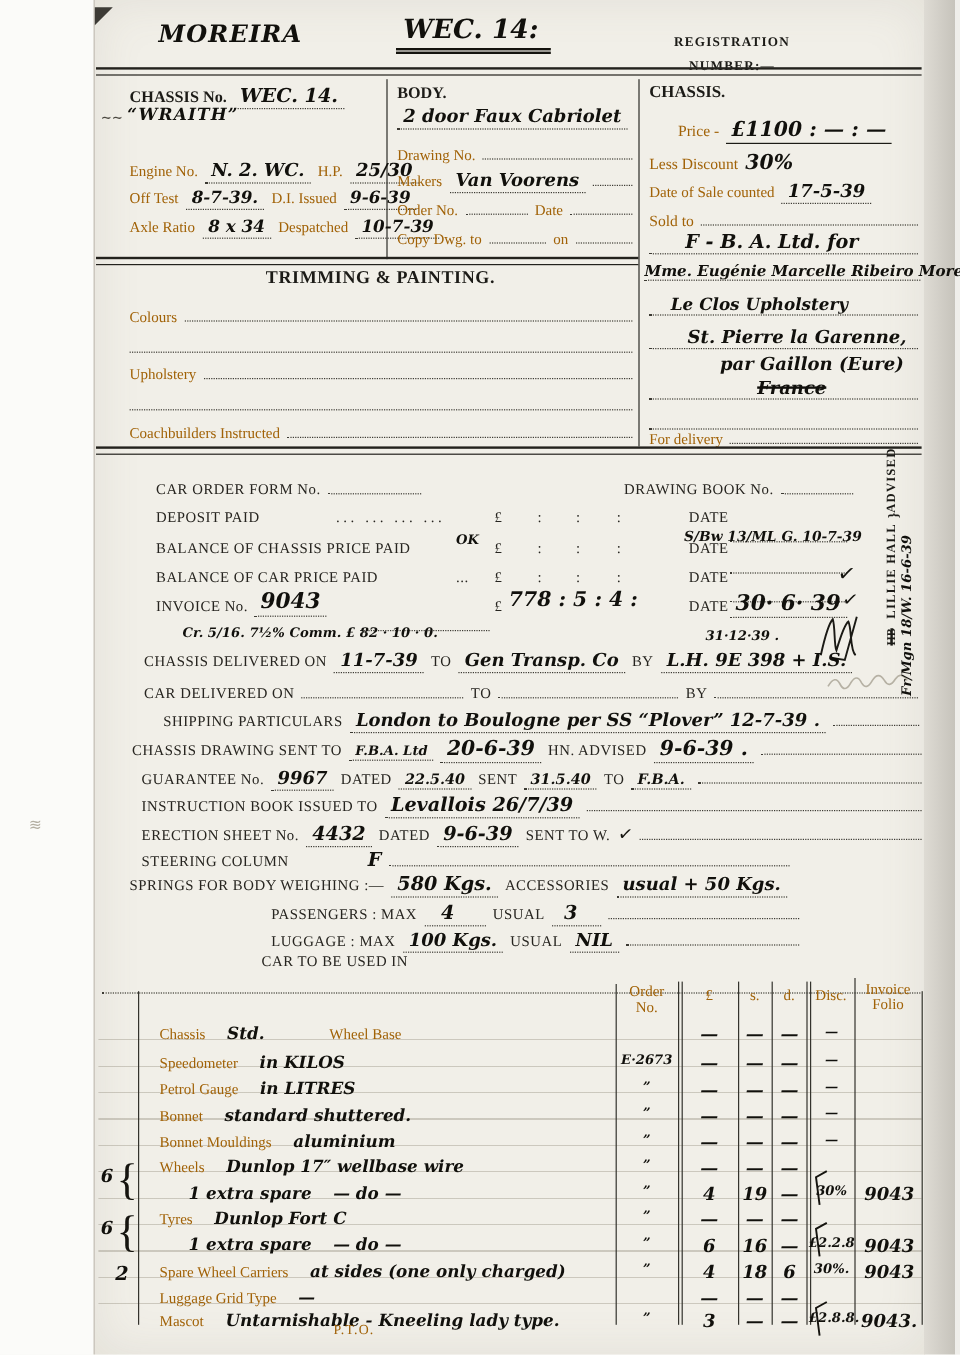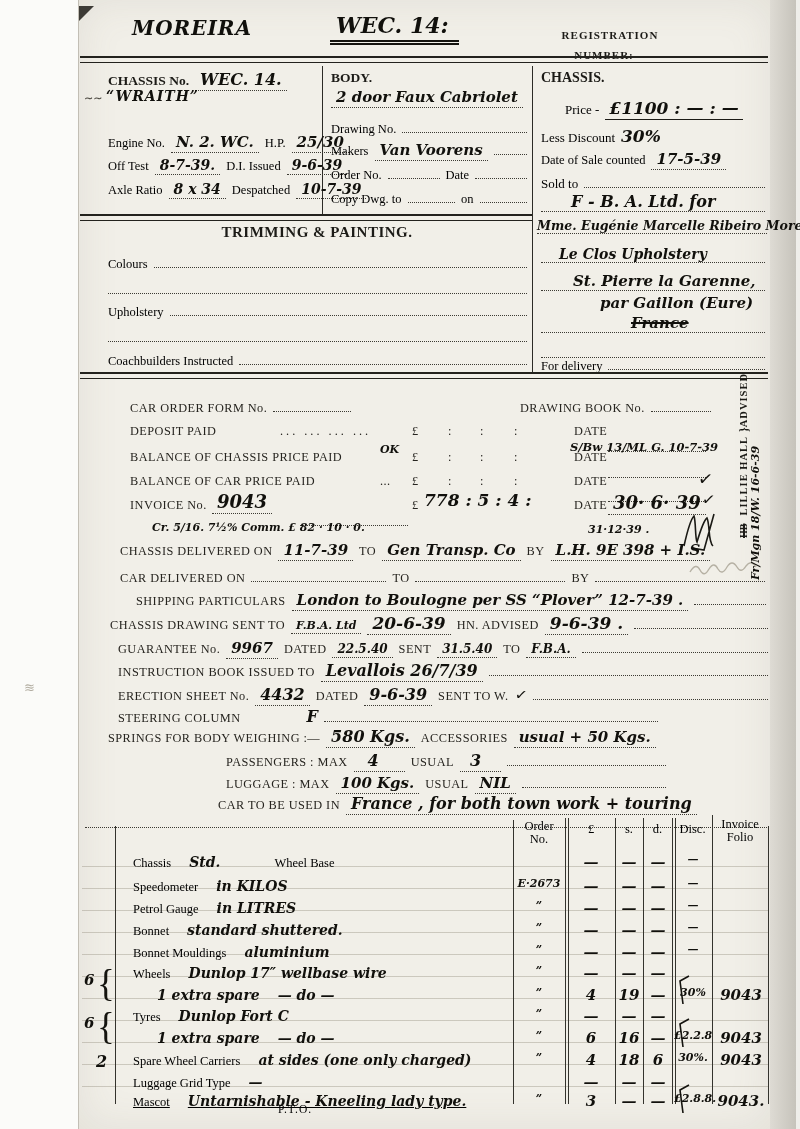--- a/index.html
+++ b/index.html
@@ -3,21 +3,21 @@
 <meta charset="utf-8">
 <style>
   html,body{margin:0;padding:0;background:#fafaf8;}
   .page{position:relative;width:800px;height:1129px;overflow:hidden;background:#fbfbf9;
         font-family:"Liberation Serif",serif;}
   .card{position:absolute;left:78px;top:0;width:692px;height:1129px;background:#f1efe8;
         border-left:1px solid #c2beb5;box-shadow:inset 0 0 40px rgba(120,112,95,.12);}
   .edge{position:absolute;top:0;height:1129px;}
   .abs{position:absolute;}
   .line{position:absolute;display:flex;align-items:baseline;gap:6px;white-space:nowrap;}
-  .pr{font-family:"Liberation Serif",serif;font-size:12.5px;color:#000000;}
+  .pr{font-family:"Liberation Serif",serif;font-size:12.5px;color:#a16207;}
   .prc{font-family:"Liberation Serif",serif;font-size:12.3px;letter-spacing:.45px;color:#26241f;}
   .prb{font-family:"Liberation Serif",serif;font-weight:bold;color:#1c1b17;}
   .tl{font-size:12.5px;}
   .hw{font-family:"DejaVu Serif",serif;font-style:italic;font-weight:600;color:#11100c;}
   .s11{font-size:11px}.s12{font-size:12px}.s13{font-size:11px}.s14{font-size:14px}
   .s15{font-size:15px}.s16{font-size:16px}.s17{font-size:17px}.s18{font-size:18px}
   .s20{font-size:20px}.s22{font-size:22px}
   .dotu{border-bottom:1.6px dotted #3c3a33;padding:0 5px 1px 5px;}
   .solu{border-bottom:1.8px solid #1c1b16;padding:0 4px 1px 4px;}
   .dt{display:inline-block;border-bottom:1.6px dotted #3c3a33;height:.95em;}
@@ -319,21 +319,20 @@
   </div>
   <div class="line" style="left:226px;top:772px;width:440px;">
     <span class="prc">LUGGAGE :     MAX</span>
     <span class="hw s15 dotu">100 Kgs.</span>
     <span class="prc">USUAL</span>
     <span class="hw s15 dotu">NIL</span>
       <span class="dt" style="flex:1;"></span>
   </div>
   <div class="line" style="left:218px;top:794px;width:548px;">
     <span class="prc">CAR  TO  BE  USED  IN</span>
-    <span class="hw s16 dotu">France , for both town work + touring</span>
   </div>
   <div class="line" style="left:85px;top:812px;width:682px;">
       <span class="dt" style="flex:1;"></span>
     </div>
 
   <div class="abs vert" style="left:735px;top:398px;height:140px;">
     <span class="prb strike" style="font-size:10px;">HB</span>&nbsp;
     <span class="prb" style="font-size:10.5px;letter-spacing:1px;">LILLIE  HALL</span>
     <span class="prb" style="font-size:12px;">}</span><span class="prb" style="font-size:10.5px;letter-spacing:1px;">ADVISED</span>
   </div>
@@ -493,21 +492,21 @@
           <span class="hw s14 vA">—</span>
         </div>
         <span class="hw cell s15" style="left: 567px; width: 48px;">—</span>
         <span class="hw cell s15" style="left: 615px; width: 28px;">—</span>
         <span class="hw cell s15" style="left: 643px; width: 30px;">—</span>
       </div>
       <svg width="16" height="30" style="position: absolute; left: 676px; top: 1084px;">
         <polyline points="13,1 4,6 7,29" fill="none" stroke="#15140f" stroke-width="1.6"></polyline>
       </svg>
       <div class="trow" style="top: 1091px;">
-        <div class="tinner" style="left: 133px; text-decoration: underline;">
+        <div class="tinner" style="left: 133px;">
           <span class="pr tl">Mascot</span>
           <span class="hw s14 vA">Untarnishable - Kneeling lady type.</span>
         </div>
         <span class="hw cell s13" style="left: 513px; width: 52px;">”</span>
         <span class="hw cell s15" style="left: 567px; width: 48px;">3</span>
         <span class="hw cell s15" style="left: 615px; width: 28px;">—</span>
         <span class="hw cell s15" style="left: 643px; width: 30px;">—</span>
         <span class="hw cell s13" style="left: 674px; width: 38px;">£2.8.8.</span>
         <span class="hw cell s15" style="left: 714px; width: 54px;">9043.</span>
       </div>

